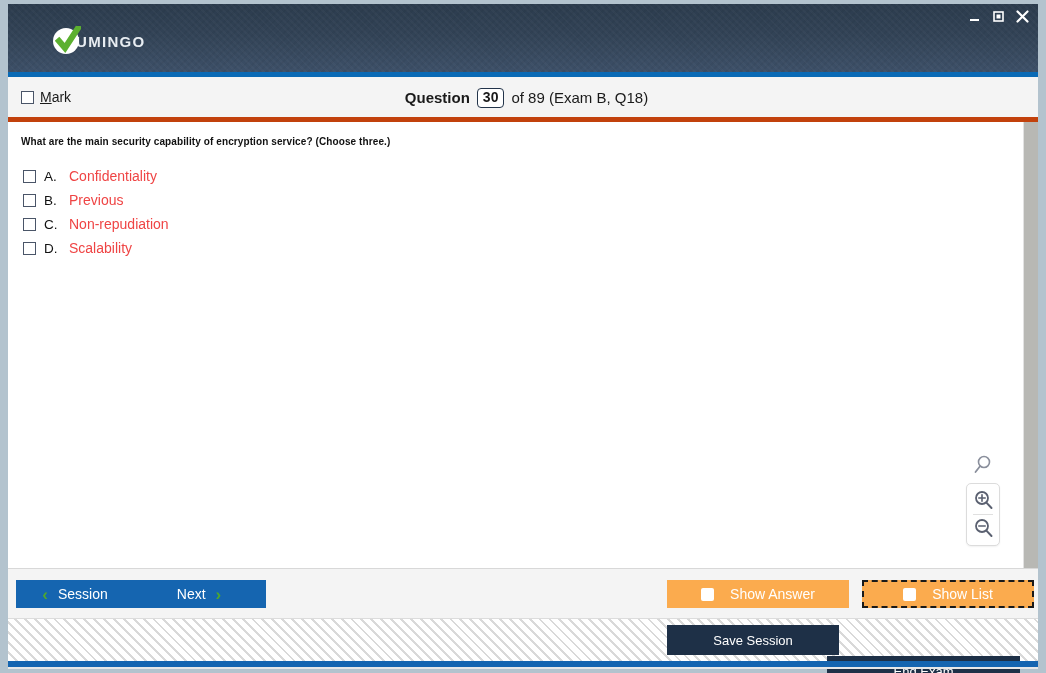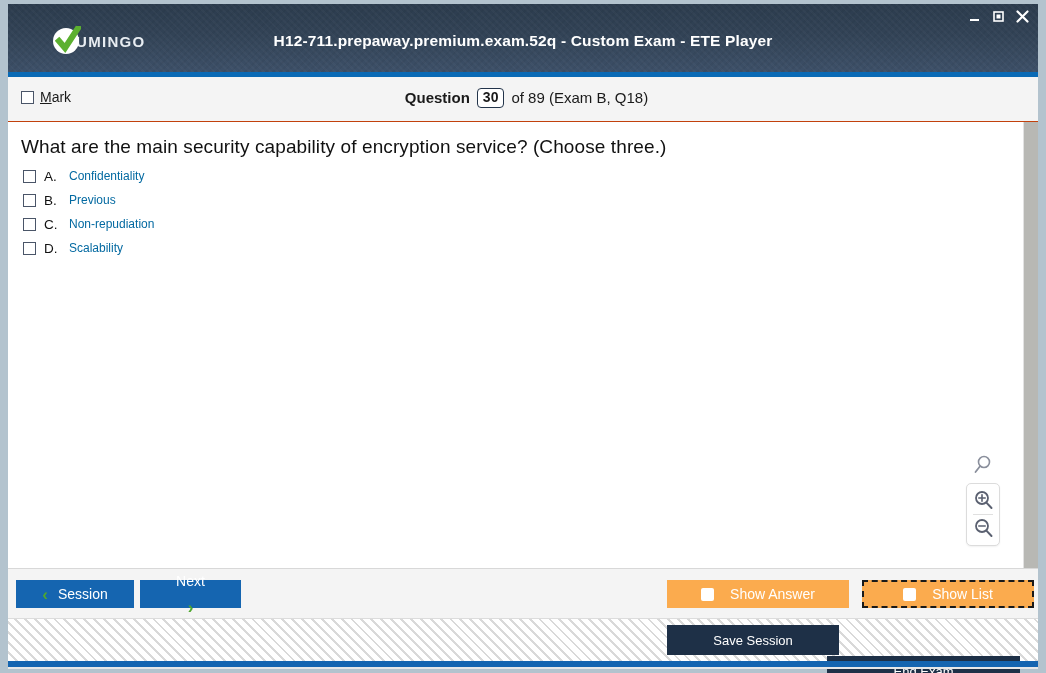--- a/index.html
+++ b/index.html
@@ -87,21 +87,21 @@
     width: 1030px; height: 5px;
     background: #0a6ab5;
   }
 
   
   #question-bar {
     position: absolute;
     left: 8px; top: 77px;
     width: 1030px; height: 45px;
     background: #f4f4f4;
-    border-bottom: 1px solid #c2410c;
+    border-bottom: 5px solid #c2410c;
   }
   #mark-wrap {
     position: absolute;
     left: 13px; top: 12px;
     display: flex; align-items: center; gap: 6px;
     cursor: pointer;
   }
   .checkbox {
     width: 13px; height: 13px;
     border: 1px solid #4a5568;
@@ -139,43 +139,44 @@
   #content-area {
     position: absolute;
     left: 8px; top: 122px;
     width: 1030px; height: 446px;
     background: #ffffff;
     overflow: hidden;
   }
   #question-text {
     position: absolute;
     left: 13px; top: 14px;
-    font-size: 19px;
+    font-size: 10px;
     color: #111111;
     letter-spacing: 0.1px;
+    font-weight: bold;
   }
   #answer-options {
     position: absolute;
     left: 15px; top: 42px;
     width: 600px;
   }
   .option-row {
     display: flex; align-items: center;
     gap: 8px;
     height: 24px;
     cursor: pointer;
   }
   .option-letter {
     font-size: 13.5px;
     color: #111111;
     width: 17px;
   }
   .option-text {
-    font-size: 12px;
-    color: #0369a1;
+    font-size: 14px;
+    color: #ef4444;
   }
 
   
   #content-scrollbar {
     position: absolute;
     right: 0px; top: 0px;
     width: 15px; height: 446px;
     background: #b8b8b4;
     border-left: 1px solid #e2e2e2;
   }
@@ -225,21 +226,21 @@
     height: 28px;
     background: #1565b0;
     color: #ffffff;
     font-size: 14px;
     display: flex; align-items: center; justify-content: center;
     cursor: pointer;
     gap: 10px;
     border: none;
   }
   #btn-previous { left: 8px; width: 118px; }
-  #btn-next { left: 132px; width: 101px; flex-direction: column; }
+  #btn-next { left: 124px; width: 134px; }
   .chev {
     color: #4ea72e;
     font-size: 17px;
     font-weight: 700;
     line-height: 1;
   }
   .orange-btn {
     position: absolute;
     top: 11px;
     height: 28px;
@@ -324,21 +325,20 @@
 
     <div id="logo">
       <div id="logo-mark">
         <svg width="26" height="30" viewBox="0 0 26 30">
           <path d="M4 15 L10 22 L23 2" stroke="#5cb030" stroke-width="6" fill="none" stroke-linecap="square"></path>
         </svg>
       </div>
       <span id="logo-text">UMINGO</span>
     </div>
 
-    <div id="window-title">H12-711.prepaway.premium.exam.52q - Custom Exam - ETE Player</div>
 
     <div id="window-controls">
       <div class="win-btn min">
         <svg width="11" height="11" viewBox="0 0 11 11">
             <rect x="1" y="7" width="9" height="2" fill="#ffffff"></rect>
           </svg>
       </div>
       <div class="win-btn max">
         <svg width="11" height="11" viewBox="0 0 11 11">
             <rect x="1" y="1" width="9" height="9" fill="none" stroke="#ffffff" stroke-width="1.6"></rect>

